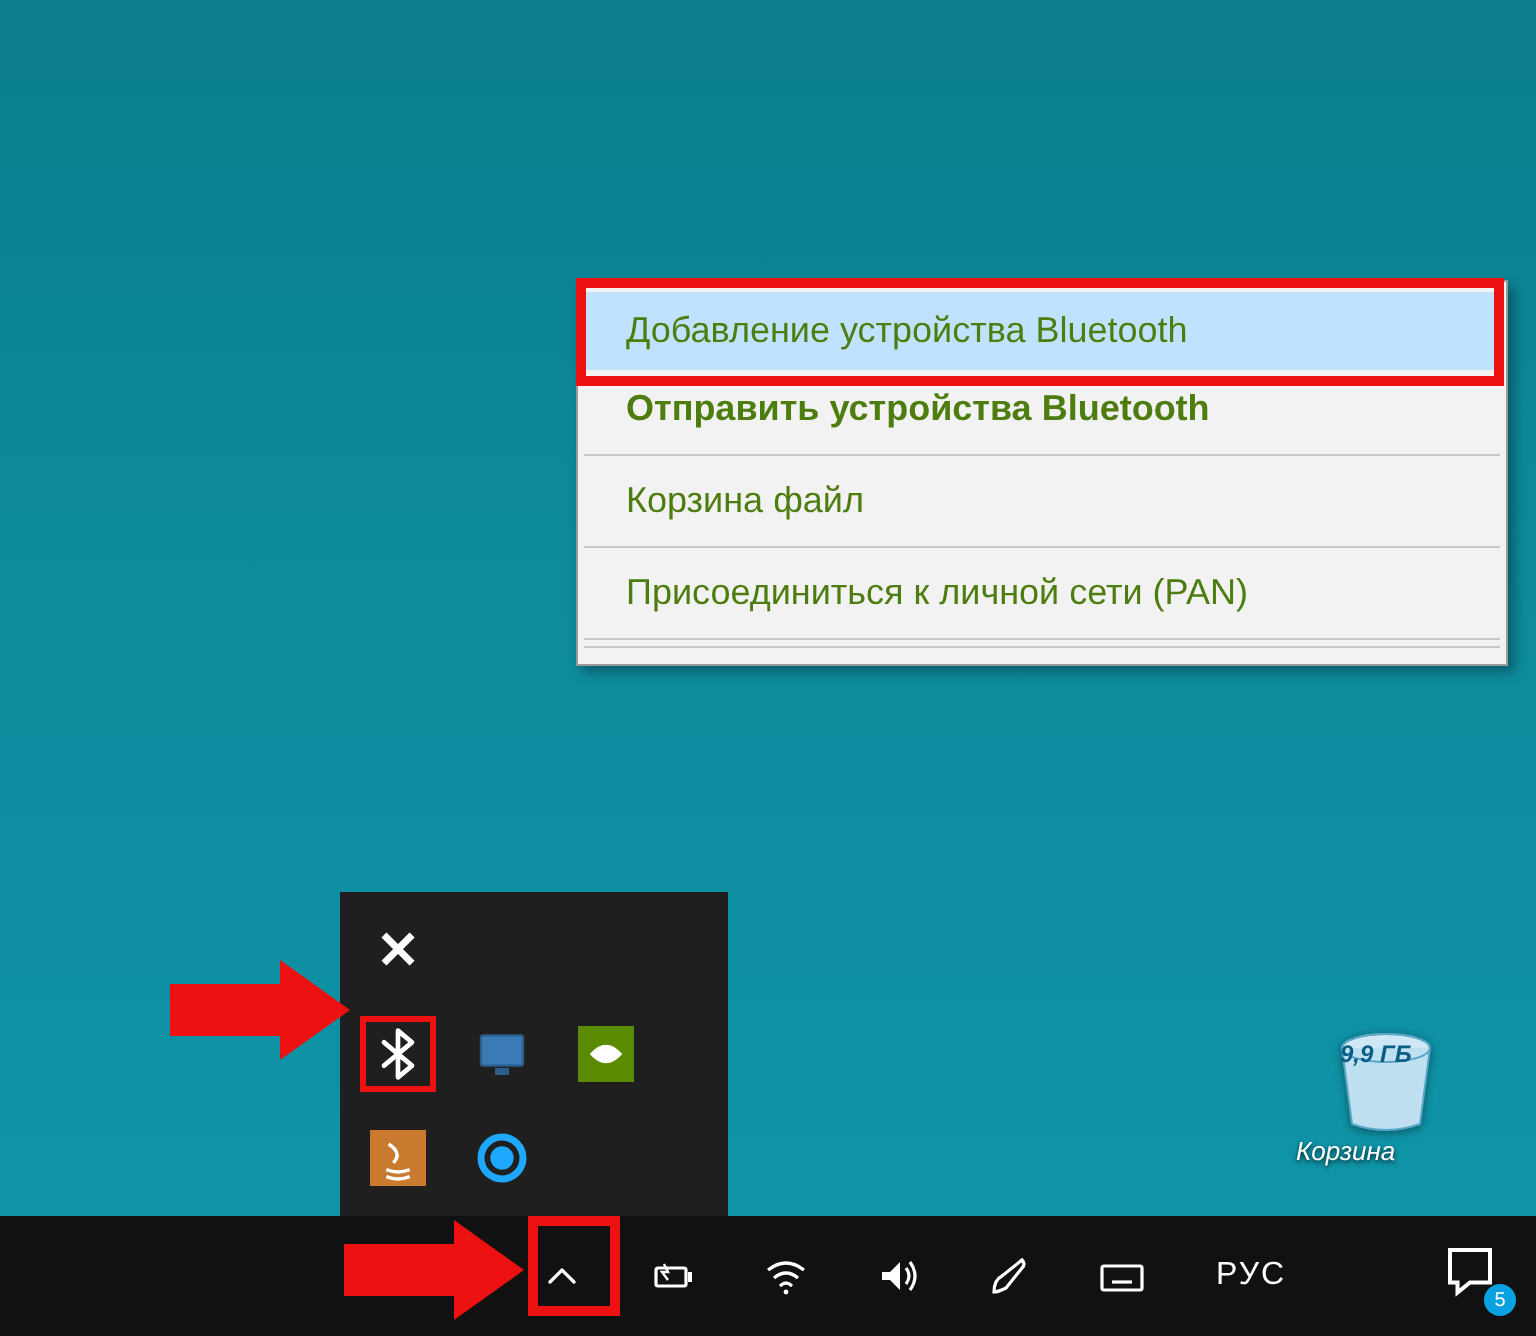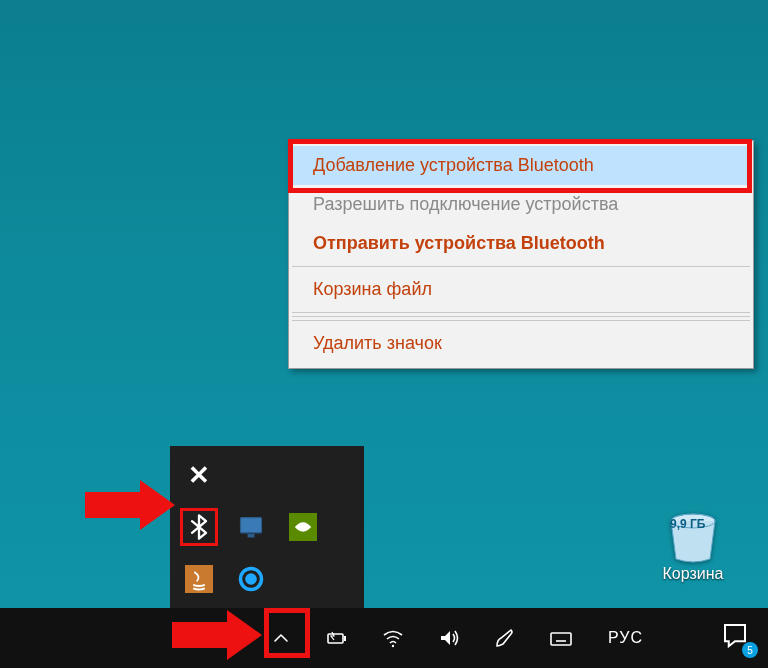--- a/index.html
+++ b/index.html
@@ -1,40 +1,40 @@
 <!DOCTYPE html>
 <html><head>
 <meta charset="utf-8">
 <style>
   html,body{margin:0;padding:0;width:768px;height:668px;overflow:hidden;font-family:"Segoe UI",Tahoma,sans-serif;background:#000}
   .desktop{position:absolute;inset:0;background:linear-gradient(180deg,#0b7e8f 0%,#0d8a9c 40%,#0f95a8 100%);}
   
-  .recycle{position:absolute;right:30px;bottom:85px;width:90px;text-align:center;}
+  .recycle{position:absolute;right:30px;bottom:85px;width:90px;font-style:italic;}
   .recycle .ico{width:58px;height:52px;margin:0 auto;position:relative}
   .recycle .ico svg{width:58px;height:52px;filter:drop-shadow(0 1px 2px rgba(0,0,0,.4))}
   .recycle .cap{position:absolute;left:6px;top:6px;font-size:12px;color:#0a5d85;font-weight:600}
-  .recycle .lbl{color:#fff;font-size:16px;text-shadow:0 1px 2px rgba(0,0,0,.8);margin-top:2px}
+  .recycle .lbl{color:#fff;font-size:13px;text-shadow:0 1px 2px rgba(0,0,0,.8);margin-top:2px}
   
   .taskbar{position:absolute;left:0;right:0;bottom:0;height:60px;background:#111;display:flex;align-items:center;color:#fff}
   .tray-zone{margin-left:268px;display:flex;align-items:center;gap:30px}
   .tbicon{width:26px;height:26px;display:flex;align-items:center;justify-content:center;color:#fff}
   .tbicon svg{width:24px;height:24px;stroke:#fff;fill:none;stroke-width:1.6}
   .lang{font-size:16px;letter-spacing:1px;margin-left:4px}
   .notif{position:absolute;right:12px;bottom:12px;width:36px;height:36px}
   .notif svg{width:30px;height:30px;stroke:#fff;fill:none;stroke-width:1.6}
   .notif .badge{position:absolute;right:-2px;bottom:-2px;background:#0aa1e2;color:#fff;border-radius:50%;width:16px;height:16px;font-size:10px;display:flex;align-items:center;justify-content:center}
   
   .overflow{position:absolute;left:170px;bottom:60px;background:#1f1f1f;padding:12px;width:170px;display:flex;flex-wrap:wrap;gap:18px}
   .oicon{width:34px;height:34px;display:flex;align-items:center;justify-content:center;position:relative}
   .oicon.hl{outline:3px solid #e11;outline-offset:-1px}
   .oicon svg{width:28px;height:28px}
   .oicon .x{font-family:serif;font-size:26px;color:#000;background:#fff0;position:relative}
   
   .menu{position:absolute;left:288px;top:140px;width:460px;background:#f2f2f2;border:1px solid #9a9a9a;box-shadow:3px 3px 6px rgba(0,0,0,.35);padding:5px 2px}
-  .menu .item{padding:9px 22px;font-size:18px;color:#c2410c;white-space:nowrap}
+  .menu .item{padding:9px 22px;font-size:18px;color:#4d7c0f;white-space:nowrap}
   .menu .item.disabled{color:#8a8a8a}
   .menu .item.bold{font-weight:700}
   .menu .item.sel{background:#bfe3ff}
   .menu .sep{height:1px;background:#c8c8c8;margin:3px 1px}
   
   .redbox{position:absolute;border:5px solid #e11;pointer-events:none}
   .arrow{position:absolute;pointer-events:none}
   .arrow svg{display:block}
 </style>
 </head>
@@ -86,28 +86,27 @@
     <div class="oicon">
       <svg viewBox="0 0 24 24">
           <circle cx="12" cy="12" r="9" fill="none" stroke="#1fa8ff" stroke-width="3"></circle>
           <circle cx="12" cy="12" r="5" fill="#1fa8ff"></circle>
         </svg>
     </div>
   </div>
 
   <div class="menu">
     <div class="item sel">Добавление устройства Bluetooth</div>
-    <div class="item disabled">Разрешить подключение устройства</div>
     <div class="item bold">Отправить устройства Bluetooth</div>
     <div class="sep"></div>
     <div class="item">Корзина файл</div>
     <div class="sep"></div>
+    <div class="item">Присоединиться к личной сети (PAN)</div>
     <div class="sep"></div>
     <div class="sep"></div>
-    <div class="item">Удалить значок</div>
   </div>
 
   <div class="taskbar">
     <div class="tray-zone">
       <div class="tbicon">
         <svg viewBox="0 0 24 24">
             <path d="M6 15 L12 9 L18 15" stroke-linecap="round" stroke-linejoin="round"></path>
           </svg>
       </div>
       <div class="tbicon">

